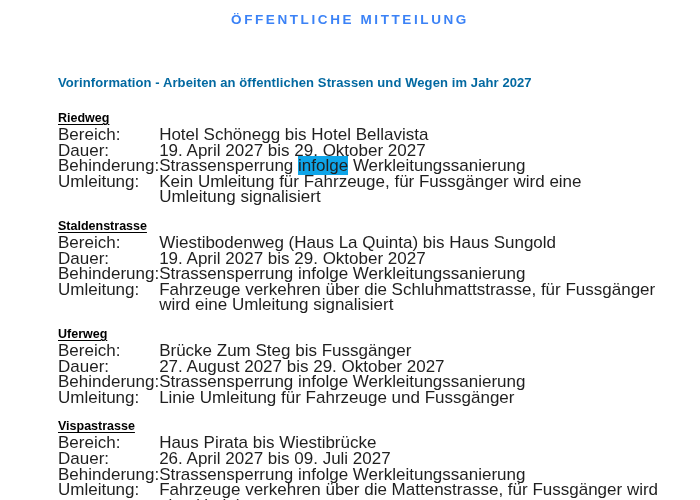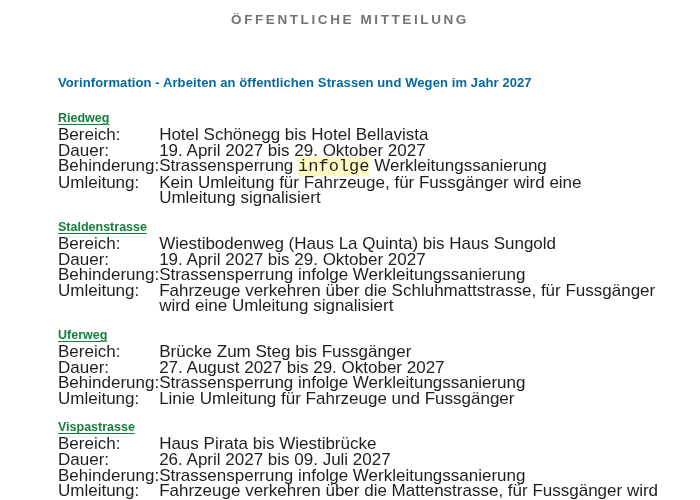--- a/index.html
+++ b/index.html
@@ -20,41 +20,41 @@
     height: 500px;
     box-sizing: border-box;
     padding: 0;
   }
   .doc-title {
     text-align: center;
     font-size: 13.5px;
     font-weight: bold;
     letter-spacing: 2.6px;
     margin: 12px 0 0 0;
-    color: #737373;
+    color: #3b82f6;
   }
   .content {
     margin-top: 48px;
     padding-left: 58px;
     padding-right: 40px;
   }
   .subtitle {
     font-size: 13px;
     font-weight: bold;
     color: #0369a1;
     margin: 0 0 18px 0;
     letter-spacing: 0.1px;
   }
   .section {
     margin-bottom: 11px;
   }
   .section-name {
     font-size: 12.5px;
     font-weight: bold;
-    color: #15803d;
+    color: #000000;
     text-decoration: underline;
     text-underline-offset: 2px;
     margin-bottom: 2px;
     display: inline-block;
   }
   table.rows {
     border-collapse: collapse;
     width: 100%;
   }
   table.rows td {
@@ -66,22 +66,21 @@
   }
   td.label {
     width: 96px;
     white-space: nowrap;
     padding-right: 4px;
   }
   td.value {
     padding-left: 0;
   }
   .sel {
-    background: #fef9c3;
-    font-family: Liberation Mono, monospace;
+    background: #0ea5e9;
   }
   .quote {
     font-feature-settings: normal;
   }
 </style>
 </head>
 <body>
 
 <div class="page">
 

